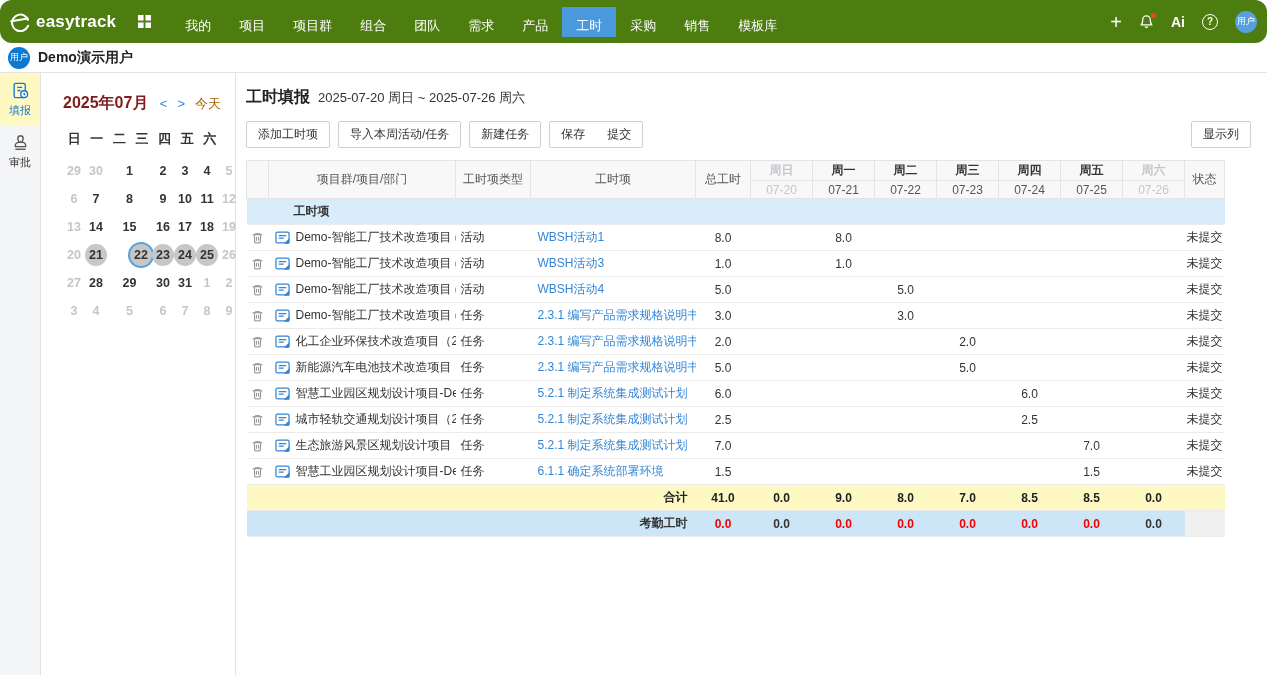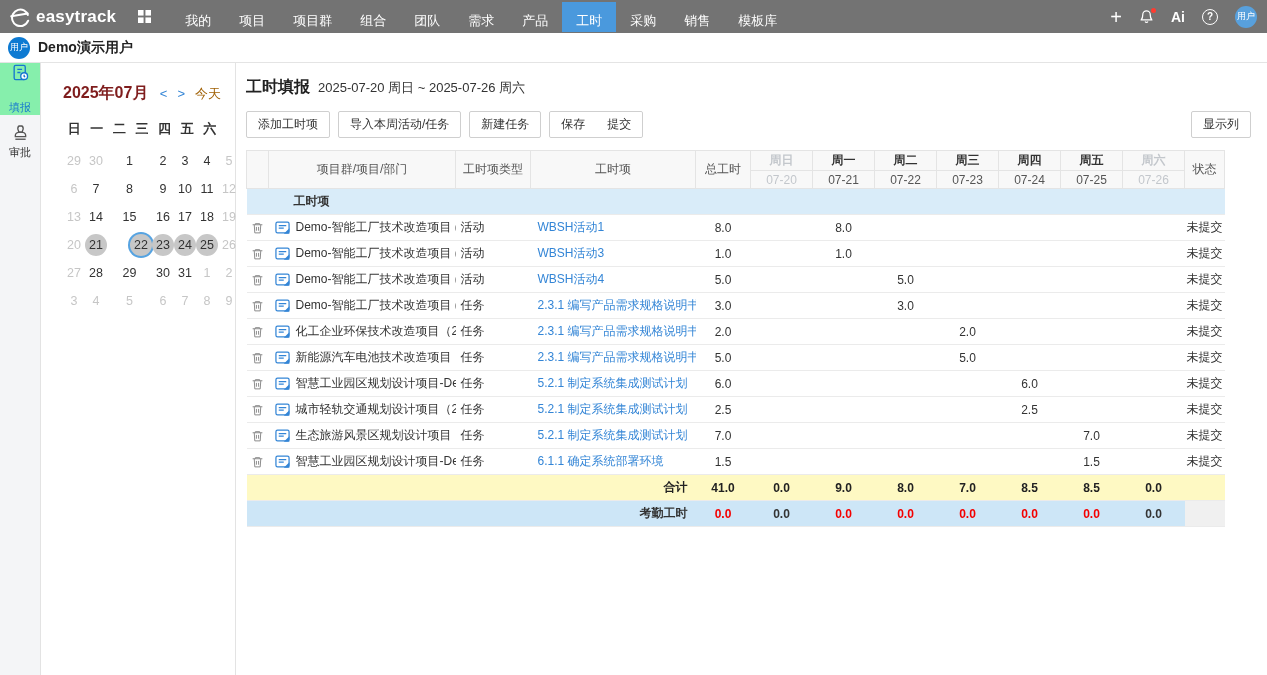--- a/index.html
+++ b/index.html
@@ -1,20 +1,20 @@
 <!DOCTYPE html>
 <html><head>
 <meta charset="utf-8">
 <style>
   * { box-sizing: border-box; margin: 0; padding: 0; }
   html,body { width:1267px; height:675px; overflow:hidden; background:#fff;
               font-family:"Liberation Sans","DejaVu Sans",sans-serif; }
 
   
-  .navbar { height:33px; background:#737373; display:flex; align-items:center; color:#fff; }
+  .navbar { height:43px; background:#4d7c0f; display:flex; align-items:center; color:#fff;border-radius:12px; }
   .brand { display:flex; align-items:center; padding-left:9px; }
   .brand-text { font-size:17px; font-weight:bold; letter-spacing:.2px; margin-left:6px; }
   .appgrid { margin:0 20px 0 22px; display:flex; align-items:center; }
   .nav-items { display:flex; height:30px; }
   .nav-item { padding:4px 14px; line-height:30px; font-size:13px; cursor:pointer; white-space:nowrap; }
   .nav-item.active { background:#4a99dd; }
   .nav-right { margin-left:auto; display:flex; align-items:center; gap:17px; padding-right:10px; }
   .plus { font-size:20px; font-weight:300; line-height:20px; }
   .bell-wrap { position:relative; display:flex; }
   .bell-dot { position:absolute; top:-1px; right:-2px; width:5px; height:5px; border-radius:50%; background:#ff3b30; }
@@ -29,35 +29,35 @@
              align-items:center; padding-left:8px; }
   .avatar-user { width:22px; height:22px; border-radius:50%; background:#0d7ad2; color:#fff;
                  font-size:9px; display:flex; align-items:center; justify-content:center; }
   .username { font-size:14px; font-weight:bold; color:#222; margin-left:8px; }
 
   
   .content { display:flex; height:614px; }
   .side-rail { width:41px; background:#f4f5f7; border-right:1px solid #e3e3e3; }
   .rail-item { height:52px; display:flex; flex-direction:column; align-items:center;
                justify-content:center; gap:3px; font-size:11px; color:#333; cursor:pointer; }
-  .rail-item.active { background:#86efac; color:#1677cf;justify-content:space-between; }
+  .rail-item.active { background:#fef9c3; color:#1677cf; }
 
   .calendar-panel { width:195px; border-right:1px solid #e3e3e3; padding:20px 14px 0 22px; }
   .cal-head { display:flex; align-items:center; }
   .cal-title { font-size:16px; font-weight:bold; color:#7f1d1d; }
   .cal-nav { margin-left:auto; display:flex; align-items:center; gap:10px; }
   .cal-arrow { color:#3385d6; font-size:13px; cursor:pointer; line-height:1; }
   .cal-today { color:#a16207; font-size:13px; cursor:pointer; }
   .cal-weekdays { display:grid; grid-template-columns:repeat(7,1fr); margin-top:16px; }
   .cal-weekdays span { font-size:13px; font-weight:bold; color:#333; text-align:center; }
   .cal-grid { display:grid; grid-template-columns:repeat(7,1fr); row-gap:6px; margin-top:12px; }
   .cal-day { height:22px; display:flex; align-items:center; justify-content:center;
              font-size:12.5px; color:#333; cursor:pointer; }
   .cal-day .dnum { width:22px; height:22px; border-radius:50%; display:flex; align-items:center;
-                   justify-content:center; }
+                   justify-content:center;font-weight:bold; }
   .cal-day.muted { color:#c6c6c6; }
   .cal-day.filled .dnum { background:#c7c7c7; color:#333; }
   .cal-day.selected .dnum { background:#c7c7c7; box-shadow:0 0 0 2px #56a3e1;margin-left:23px; }
 
   
   .main { flex:1; padding:14px 6px 0 10px; }
   .title-row { display:flex; align-items:baseline; }
   .page-title { font-size:16px; font-weight:bold; color:#222; }
   .date-range { font-size:13px; color:#333; margin-left:8px; }
   .toolbar { display:flex; align-items:center; margin-top:13px; }

